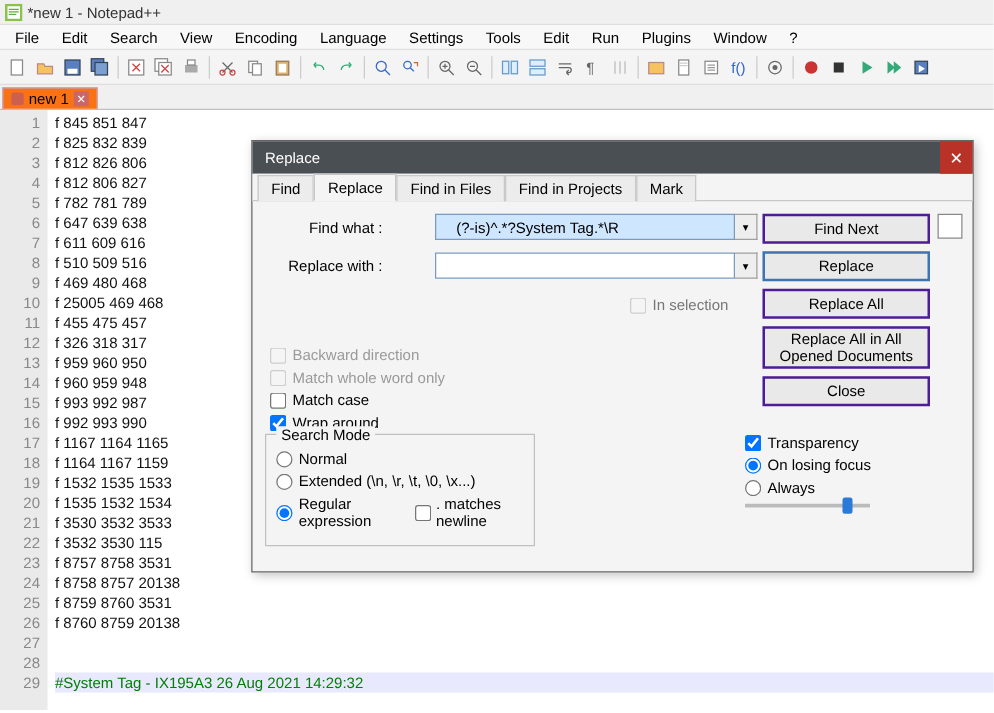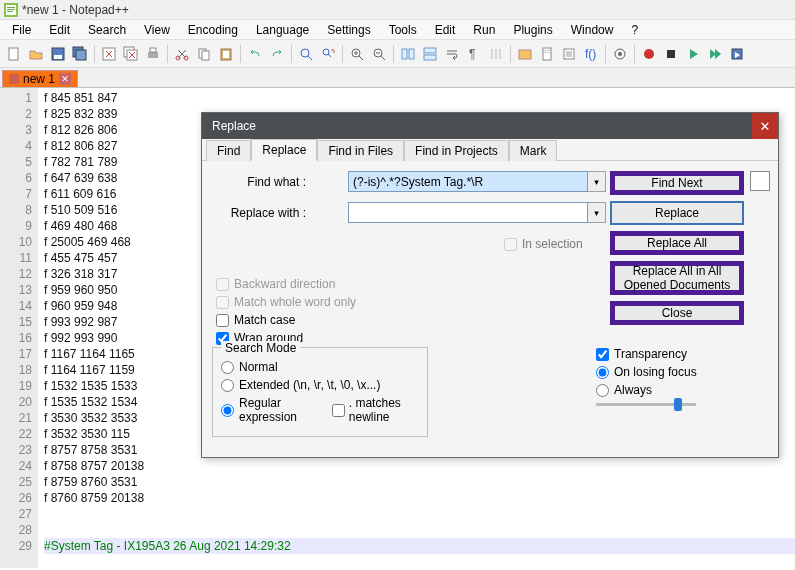--- a/index.html
+++ b/index.html
@@ -31,24 +31,24 @@
 .dlg-titlebar { height: 26px; background: #4a4f54; color: #fff; display: flex; align-items: center; justify-content: space-between; padding: 0 0 0 10px; font-size: 13px; }
 .dlg-close { width: 26px; height: 26px; background: #b93227; color: #fff; display: flex; align-items: center; justify-content: center; font-size: 13px; cursor: default; }
 .dlg-tabs { height: 22px; display: flex; align-items: flex-end; background: #f4f4f4; border-bottom: 1px solid #c8c8c8; padding-left: 4px; }
 .dlg-tab { padding: 3px 10px; border: 1px solid #c8c8c8; border-bottom: none; background: #ececec; margin-right: 0; font-size: 12px; position: relative; top: 1px; }
 .dlg-tab.active { background: #f4f4f4; border-bottom: 1px solid #f4f4f4; }
 
 .dlg-body { padding: 10px 10px 4px 10px; position: relative; height: 278px; }
 .field-row { display: flex; align-items: center; margin-bottom: 10px; gap: 36px; }
 .field-label { width: 100px; text-align: right; padding-right: 6px; font-size: 12px; }
 .combo { flex: 0 0 258px; display: flex; }
-.combo input { flex: 1; border: 1px solid #7a9ac0; padding: 2px 4px; font-size: 12px; height: 21px; }
+.combo input { flex: 1; border: 1px solid #7a9ac0; padding: 2px 16px; font-size: 12px; height: 21px; }
 .combo .drop { width: 18px; height: 21px; border: 1px solid #a0a0a0; border-left: none; background: #eee; display: flex; align-items: center; justify-content: center; font-size: 9px; }
 .find-input { background: #cfe6ff; }
-.btn { height: 24px; background: #e9e9e9; border: 5px solid #4c1d95; font-size: 12px; display: flex; align-items: center; justify-content: center; cursor: default; }
+.btn { height: 24px; background: #e9e9e9; border: 2px solid #4c1d95; font-size: 12px; display: flex; align-items: center; justify-content: center; cursor: default; }
 .btn.primary { border: 2px solid #3d75b3; }
 .btn.tall { height: 34px; text-align: center; line-height: 1.2; }
 .btn-row-wrap { position: absolute; right: 8px; top: 10px; display: flex; gap: 6px; align-items: flex-start; }
 .btn-row-wrap .btn-col2 { width: 134px; display: flex; flex-direction: column; gap: 6px; }
 .chk-square { width: 20px; height: 20px; border: 1px solid #888; background: #fff; }
 
 .chk { display: flex; align-items: center; gap: 5px; font-size: 12px; margin-bottom: 4px; }
 .chk input { width: 13px; height: 13px; }
 .chk.disabled { color: #9a9a9a; }
 .chk-row-right { position: absolute; left: 302px; top: 76px; display: flex; align-items: center; gap: 5px; font-size: 12px; color: #777; }

